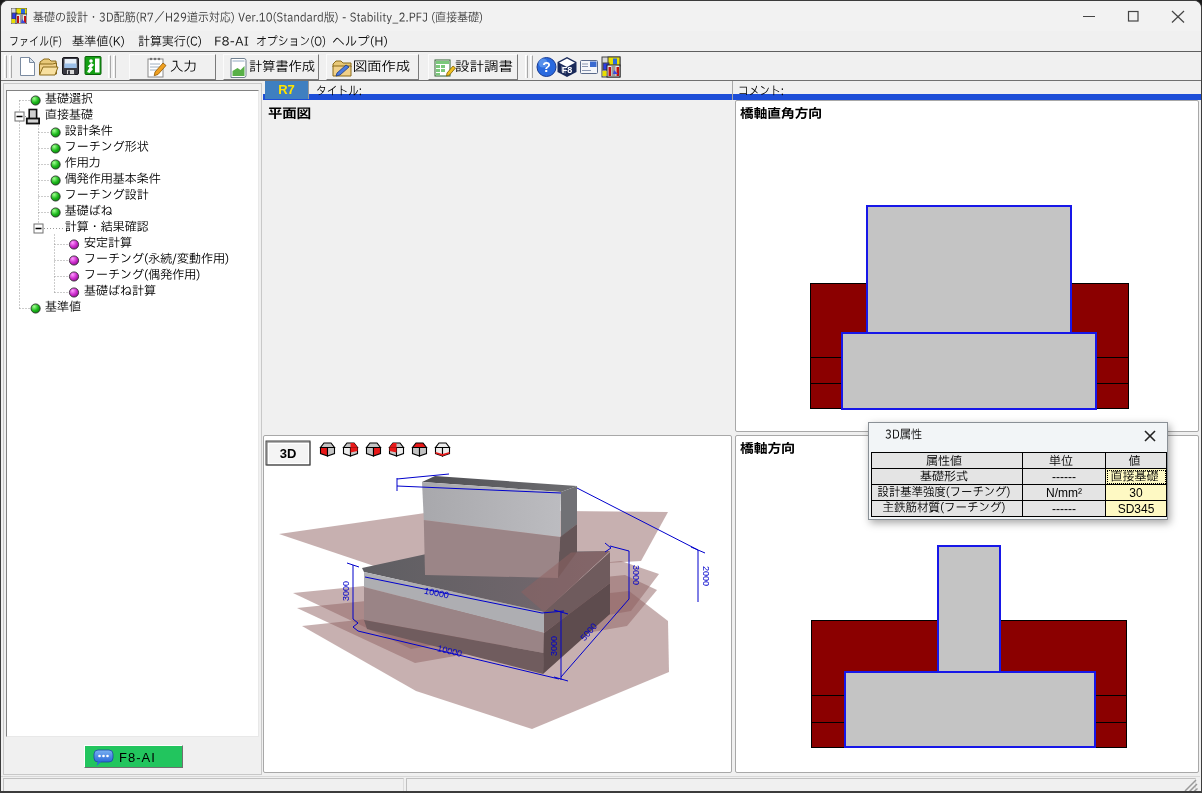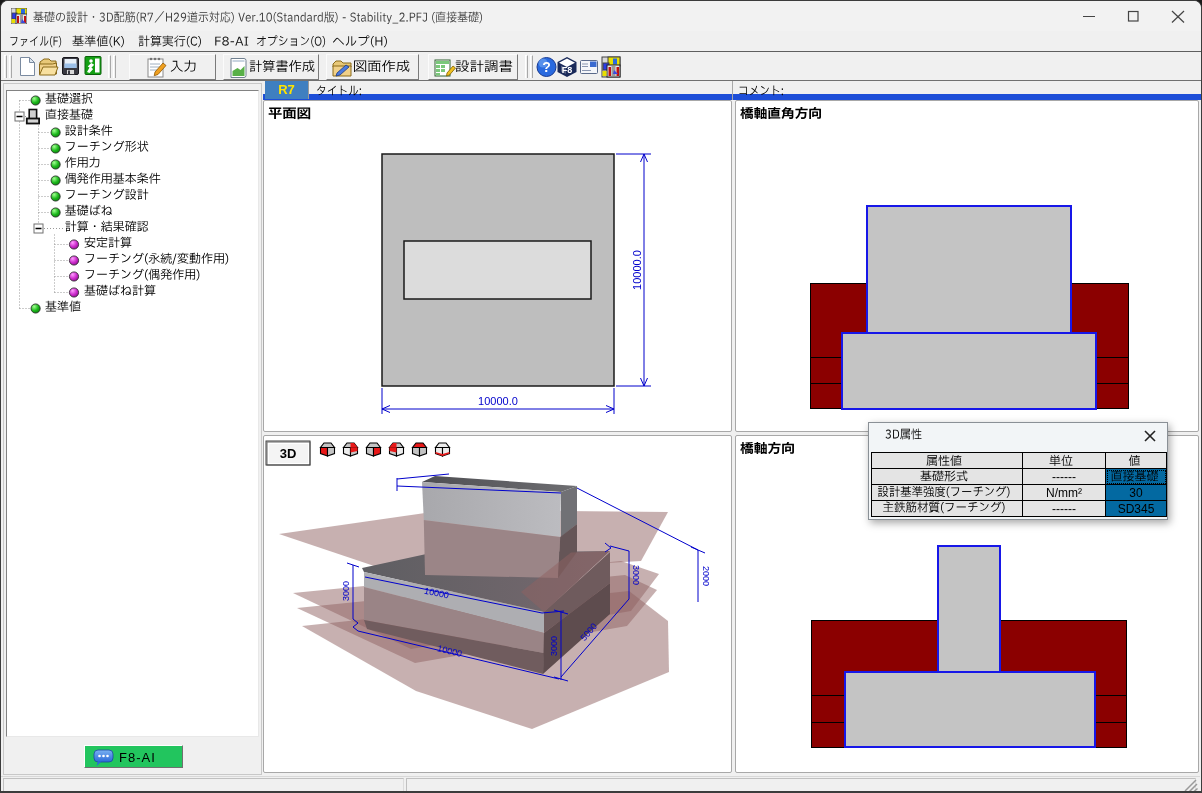--- a/index.html
+++ b/index.html
@@ -39,21 +39,21 @@
 #hstrip { left:262px; top:80px; width:1048px; height:19px; background:#f0f0f0; border-bottom:6px solid #1d4ed8;}
 #r7badge { left:2px; top:0px; width:44px; height:18px; background:#3f7fc0; color:#ffe400;
   font-weight:bold; font-size:13px; text-align:center; line-height:18px; border-right:1px solid #9a9a9a;}
 
 .panel { background:#fff; border:1px solid #a8a8a8; border-radius:2px; }
 
 #dlg { left:867px; top:421px; width:300px; height:98px; background:#f2f5f7;
   border:1px solid #8a9096; box-shadow:2px 3px 8px rgba(0,0,0,0.35); }
 #dtable { position:absolute; left:2px; top:29px; width:296px; height:65px; border:1px solid #000; border-collapse:collapse; }
 #dtable td { border:1px solid #000; font-size:12px; text-align:center; padding:0; height:16px; background:#e4e4e4; color:#000;}
-#dtable td.v { background:#0369a1; }
+#dtable td.v { background:#fef9c3; }
 
 #status { left:0px; top:775px; width:1199px; height:16px; background:#f0f0f0; border-top:1px solid #d8d8d8;}
 </style>
 </head>
 <body>
 <div id="win">
 
   <div id="titlebar" class="abs">
     <svg class="abs" style="left:10px;top:7px" width="16" height="16">
  <rect x="0" y="0" width="16" height="16" fill="#d8d8d8" stroke="#404040" stroke-width="0.8"></rect>
@@ -269,39 +269,20 @@
         <span style="position:absolute;left:34px;top:1px;width:60px;text-align:left">F8-AI</span>
       </div>
   </div>
 
   <div id="hstrip" class="abs">
     <div id="r7badge" class="abs">R7</div>
 
   </div>
   <div class="abs" style="left:731px;top:80px;width:1px;height:19px;background:#a8a8a8"></div>
 
-  <div id="p1" class="panel abs" style="left:262px;top:99px;width:469px;height:332px">
-
-    <svg id="svg1" class="abs" style="left:0;top:0" width="467" height="330">
-<rect x="118" y="53" width="232" height="232" fill="#bebebe" stroke="#1a1a1a" stroke-width="1.5"></rect>
-<rect x="140" y="140" width="187" height="58" fill="#dcdcdc" stroke="#1a1a1a" stroke-width="1.5"></rect>
-<g stroke="#0000cc" fill="none" stroke-width="1">
-<line x1="352" y1="53" x2="387" y2="53"></line>
-          <line x1="352" y1="285" x2="387" y2="285"></line>
-<line x1="380" y1="53" x2="380" y2="285"></line>
-<path d="M380 53 l-3.5 8 M380 53 l3.5 8 M380 285 l-3.5 -8 M380 285 l3.5 -8"></path>
-<line x1="118" y1="287" x2="118" y2="313"></line>
-          <line x1="350" y1="287" x2="350" y2="313"></line>
-<line x1="118" y1="308" x2="350" y2="308"></line>
-<path d="M118 308 l8 -3.5 M118 308 l8 3.5 M350 308 l-8 -3.5 M350 308 l-8 3.5"></path>
-</g>
-<text x="377" y="169" fill="#0000cc" font-size="11" text-anchor="middle" transform="rotate(-90 377 169)">10000.0</text>
-<text x="234" y="304" fill="#0000cc" font-size="11" text-anchor="middle">10000.0</text>
-</svg>
-  </div>
   <div id="p2" class="panel abs" style="left:734px;top:99px;width:464px;height:332px">
 
     <svg id="svg2" class="abs" style="left:0;top:0" width="462" height="330">
 <g stroke="#000" stroke-width="1">
 <rect x="74.5" y="182.5" width="318" height="125" fill="#8B0000"></rect>
 <line x1="74.5" y1="256.5" x2="392.5" y2="256.5"></line>
 <line x1="74.5" y1="282.5" x2="392.5" y2="282.5"></line>
 </g>
 <rect x="131" y="105" width="204" height="127" fill="#c4c4c4" stroke="#1717e8" stroke-width="2"></rect>
 <rect x="106" y="232" width="254" height="76" fill="#c4c4c4" stroke="#1717e8" stroke-width="2"></rect>

